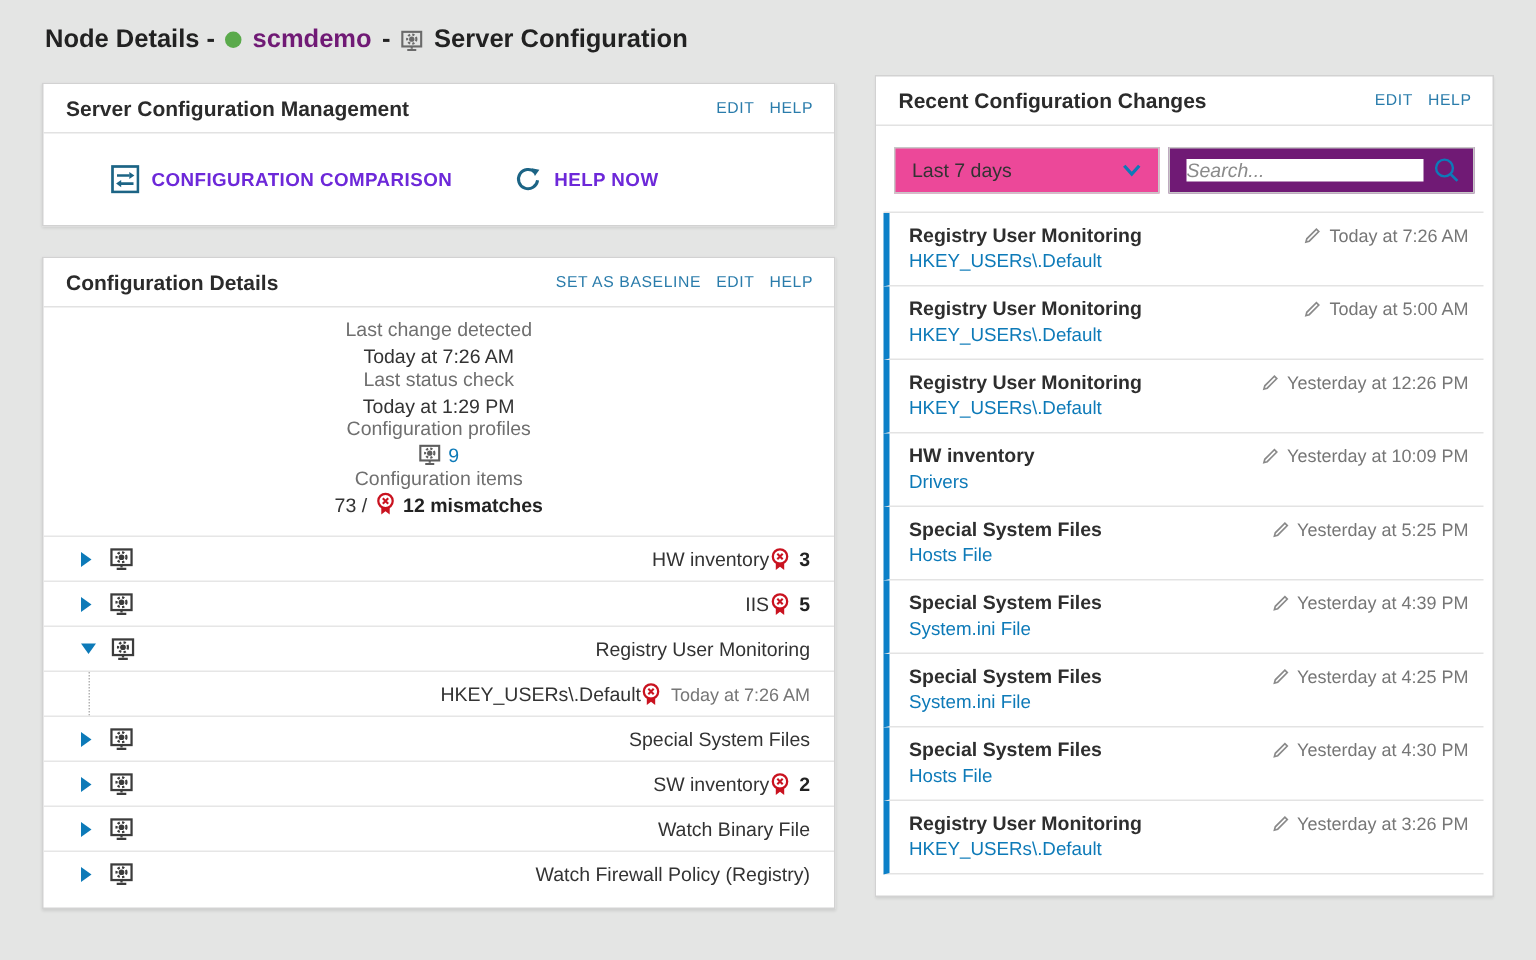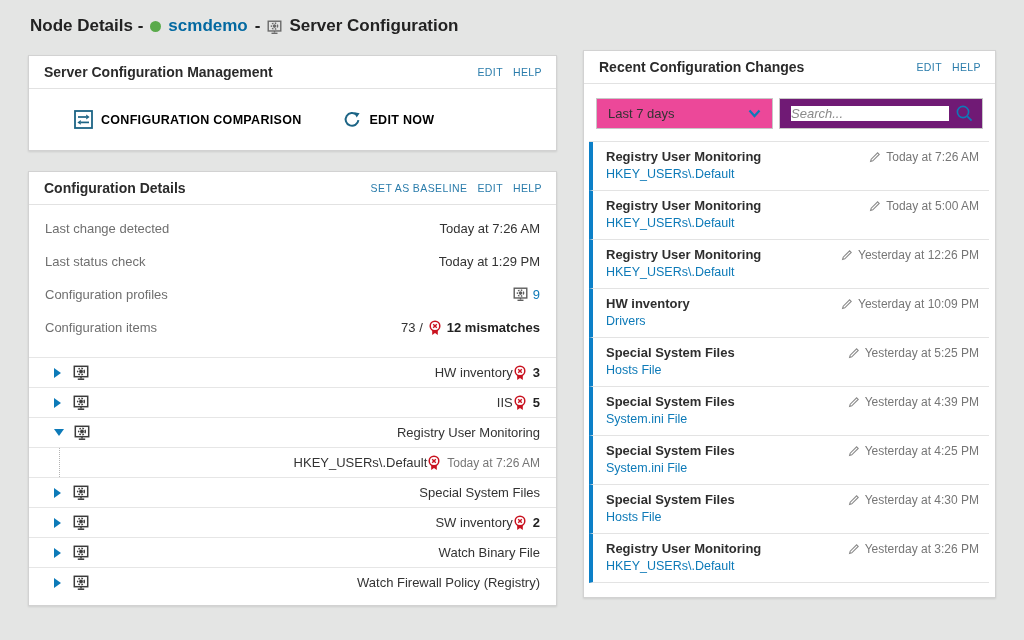--- a/index.html
+++ b/index.html
@@ -12,21 +12,21 @@
   }
 
   
   .page-header {
     position:absolute; left:30px; top:16px;
     font-size:17px; font-weight:bold; color:#222;
     display:flex; align-items:center; gap:7px;
     white-space:nowrap;
   }
   .status-dot { width:11px; height:11px; border-radius:50%; background:#5aaa4b; display:inline-block; }
-  .node-link { color:#0369a1; text-decoration:none; font-weight:bold; cursor:pointer;text-align:center; }
+  .node-link { color:#701a75; text-decoration:none; font-weight:bold; cursor:pointer;text-align:center; }
   .hdr-mon-icon { display:inline-flex; margin-top:2px; }
 
   
   .col-left  { position:absolute; left:28px;  top:55px; width:529px; }
   .col-right { position:absolute; left:583px; top:50px; width:413px; }
 
   
   .card {
     background:#fff;
     border:1px solid #d2d2d2;
@@ -42,29 +42,29 @@
   .card-links a {
     font-size:10.5px; color:#2a7cab; text-decoration:none;
     letter-spacing:.4px; cursor:pointer; white-space:nowrap;
   }
 
   
   .scm-body { display:flex; align-items:center; gap:42px; padding:0 0 0 45px; height:61px; }
   .tool-btn {
     display:flex; align-items:center; gap:8px;
     background:none; border:none; cursor:pointer;
-    color:#000000; font-weight:bold; font-size:12.5px; letter-spacing:.3px;
+    color:#6d28d9; font-weight:bold; font-size:12.5px; letter-spacing:.3px;
     font-family:"Liberation Sans", sans-serif;
     justify-content:center;
   }
 
   
   .details-card { margin-top:20px; padding-bottom:8px;text-align:right; }
   .detail-rows { padding:7px 16px 0 16px; }
-  .detail-row { height:33px; display:flex; justify-content:space-between; align-items:center; }
+  .detail-row { height:33px; display:flex; justify-content:space-between; align-items:center;flex-direction:column; }
   .dlabel { font-size:13px; color:#6f6f6f; }
   .dvalue { font-size:13px; color:#333; display:flex; align-items:center; gap:5px; }
   .profiles-count { color:#0d7ab8; text-decoration:none; cursor:pointer; }
   .mismatch-strong { font-weight:bold; color:#222; }
 
   .tree { margin-top:13px; }
   .tree-row {
     height:30px; display:flex; align-items:center;
     border-top:1px solid #e6e6e6;
     padding:0 16px 0 25px; position:relative; cursor:pointer;
@@ -172,21 +172,21 @@
         </span>
         <span>CONFIGURATION COMPARISON</span>
       </button>
       <button class="tool-btn">
         <span style="display:inline-flex">
           <svg width="18" height="18" viewBox="0 0 18 18">
             <path d="M13.6 3.9 A6.4 6.4 0 1 0 15.4 9.2" fill="none" stroke="#1c6485" stroke-width="2"></path>
             <polygon points="11.4,1.2 16.6,2.2 13.6,6.4" fill="#1c6485"></polygon>
           </svg>
         </span>
-        <span>EDIT NOW</span>
+        <span>HELP NOW</span>
       </button>
     </div>
   </div>
 
   <div class="card details-card">
     <div class="card-header">
       <span class="card-title">Configuration Details</span>
       <span class="card-links">
         <a>SET AS BASELINE</a>
         <a>EDIT</a>

